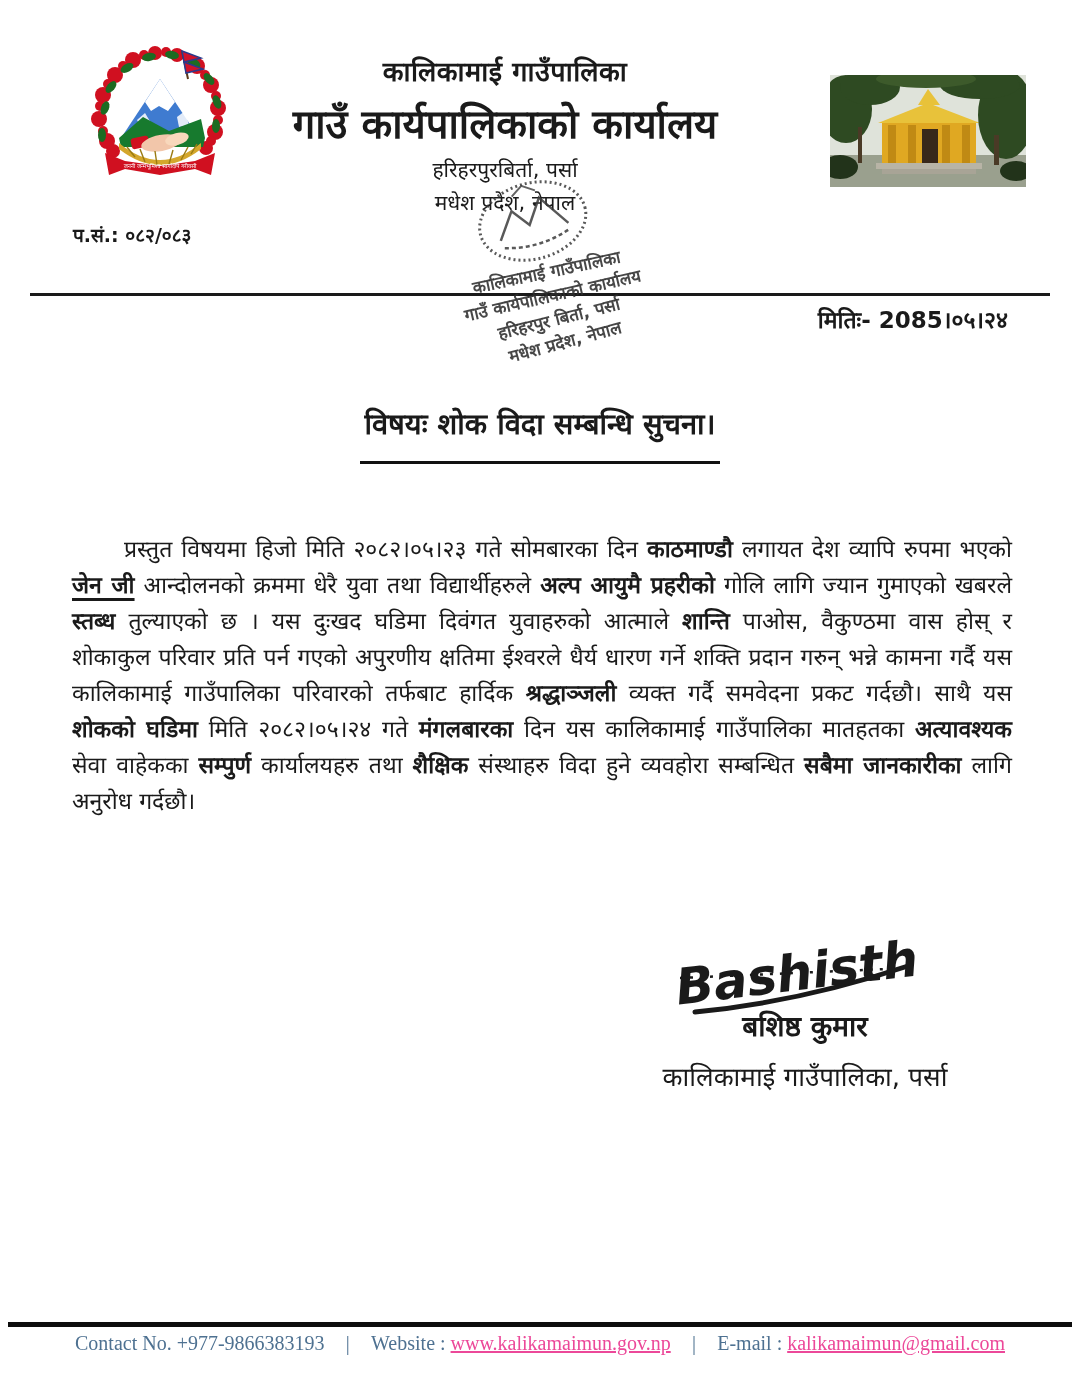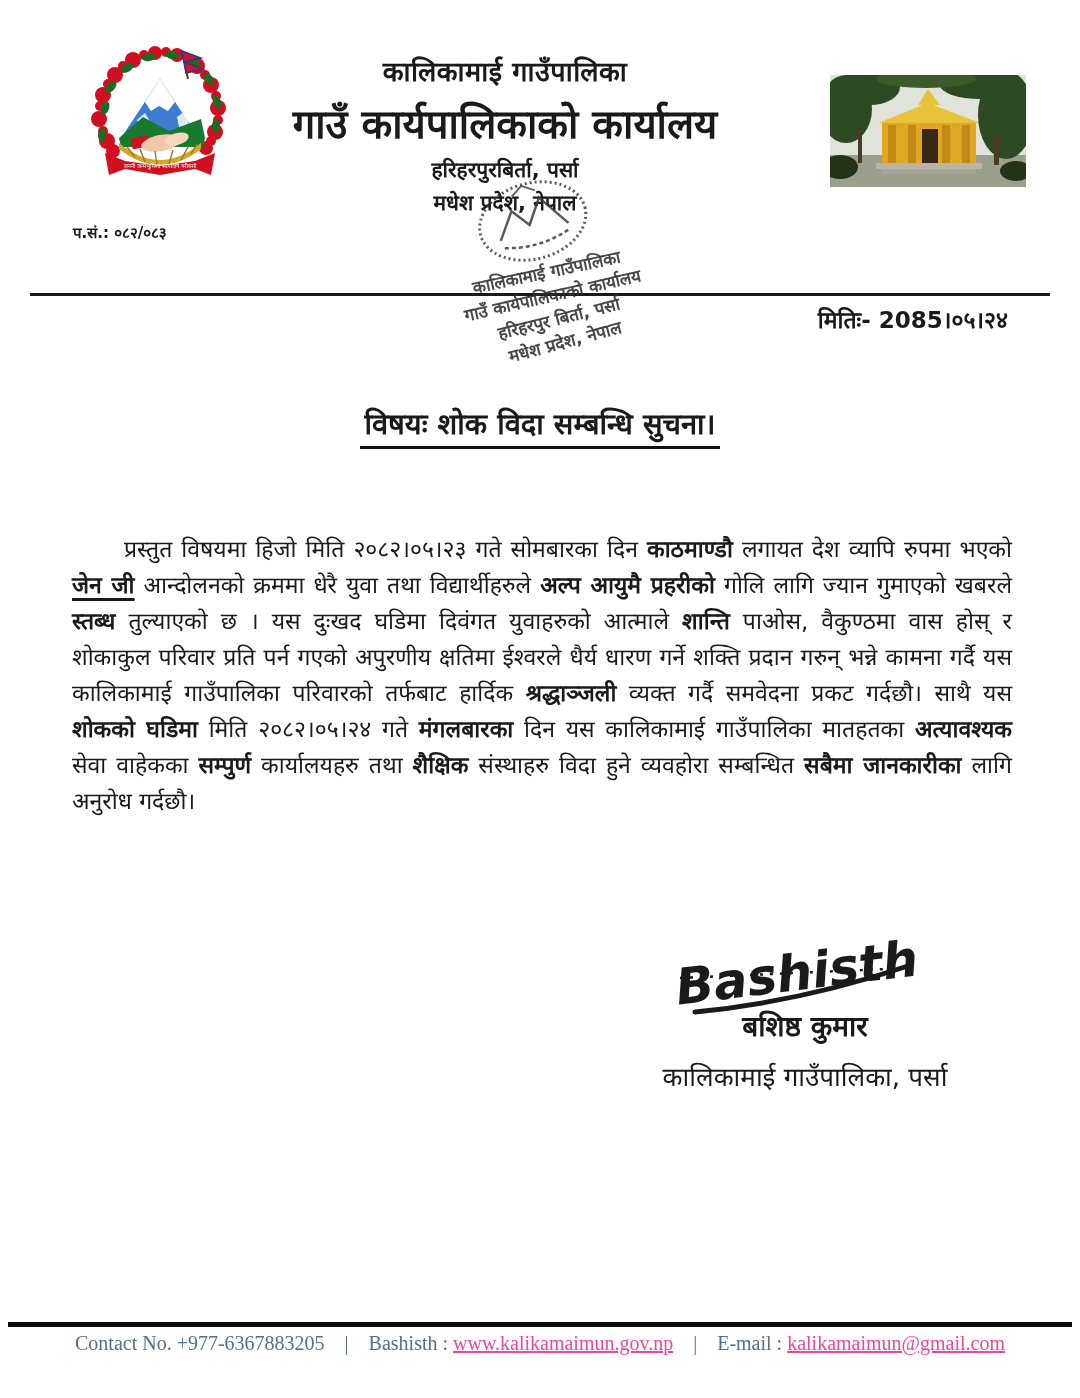--- a/index.html
+++ b/index.html
@@ -6,37 +6,37 @@
   html,body { background:#ffffff; }
   .page {
     position:relative; width:1080px; height:1398px; background:#ffffff;
     font-family:"DejaVu Sans", sans-serif; color:#1a1a1a; overflow:hidden;
   }
   
   .emblem { position:absolute; left:85px; top:45px; width:150px; height:158px; }
   .header-center { position:absolute; left:255px; top:52px; width:500px; text-align:center; }
   .muni-name   { font-size:27px; font-weight:bold; letter-spacing:.5px; }
   .office-name { font-size:40px; font-weight:bold; margin-top:6px; }
-  .addr        { font-size:21px; font-weight:bold; margin-top:5px; }
+  .addr        { font-size:21px; font-weight:normal; margin-top:5px; }
   .photo { position:absolute; left:830px; top:75px; width:196px; height:112px; }
-  .ref   { position:absolute; left:73px; top:222px; font-size:15px; font-weight:600; }
+  .ref   { position:absolute; left:73px; top:222px; font-size:19px; font-weight:600; }
   .divider { position:absolute; left:30px; top:293px; width:1020px; height:3px; background:#1a1a1a; }
   .date  { position:absolute; right:72px; top:303px; font-size:23px; font-weight:600; }
   
   .stamp { position:absolute; left:418px; top:178px; width:260px; height:200px;
            transform:rotate(-15deg); color:rgba(45,45,45,.88); text-align:center; }
   .stamp-emblem { display:block; margin:0 auto; }
   .stamp-line { font-size:17px; font-weight:bold; white-space:nowrap; line-height:24px; }
   .stamp-line.l1 { transform:rotate(3deg); }
   .stamp-line.l2 { transform:rotate(2deg); }
   .stamp-line.l3 { transform:rotate(1deg); }
   
   .subject-row { position:absolute; left:0; top:403px; width:1080px; text-align:center; }
   .subject { display:inline-block; font-size:29px; font-weight:bold;
-             border-bottom:3px solid #111; padding:0 4px 4px 4px; }
+             border-bottom:3px solid #111; padding:0 4px 19px 4px; }
   
   .body-text { position:absolute; left:72px; top:531px; width:940px;
                font-size:23px; line-height:36px; text-align:justify; text-indent:52px; }
   .seg { }
   .b { font-weight:bold; }
   .u { text-decoration:underline; text-decoration-thickness:2.5px; text-underline-offset:5px; }
   
   .sign-block { position:absolute; left:590px; top:928px; width:430px; text-align:center; }
   .sig-canvas { display:block; }
   .sig-name  { font-size:28px; font-weight:600; margin-top:-14px; }
@@ -200,20 +200,20 @@
       <line x1="90" y1="50" x2="320" y2="40" stroke="#1a1a1a" stroke-width="2.5" stroke-dasharray="3,7"></line>
       <path d="M105,84 Q210,74 318,38" fill="none" stroke="#1a1a1a" stroke-width="5" stroke-linecap="round"></path>
       <text x="208" y="62" text-anchor="middle" font-size="50" font-style="italic" font-weight="bold" fill="#1a1a1a" font-family="DejaVu Sans, sans-serif" transform="rotate(-7 208 55)">Bashisth</text>
     </svg>
     <div class="sig-name">बशिष्ठ कुमार</div>
     <div class="sig-org">कालिकामाई गाउँपालिका, पर्सा</div>
   </div>
 
   <div class="footer-line"></div>
   <div class="footer-row">
-    <span>Contact No. +977-6367883205</span>
+    <span>Contact No. +977-9866383193</span>
     <span class="f-sep">|</span>
-    <span><span>Bashisth : </span><a href="#">www.kalikamaimun.gov.np</a></span>
+    <span><span>Website : </span><a href="#">www.kalikamaimun.gov.np</a></span>
     <span class="f-sep">|</span>
     <span><span>E-mail : </span><a href="#">kalikamaimun@gmail.com</a></span>
   </div>
 
 </div>
 
 </body></html>

